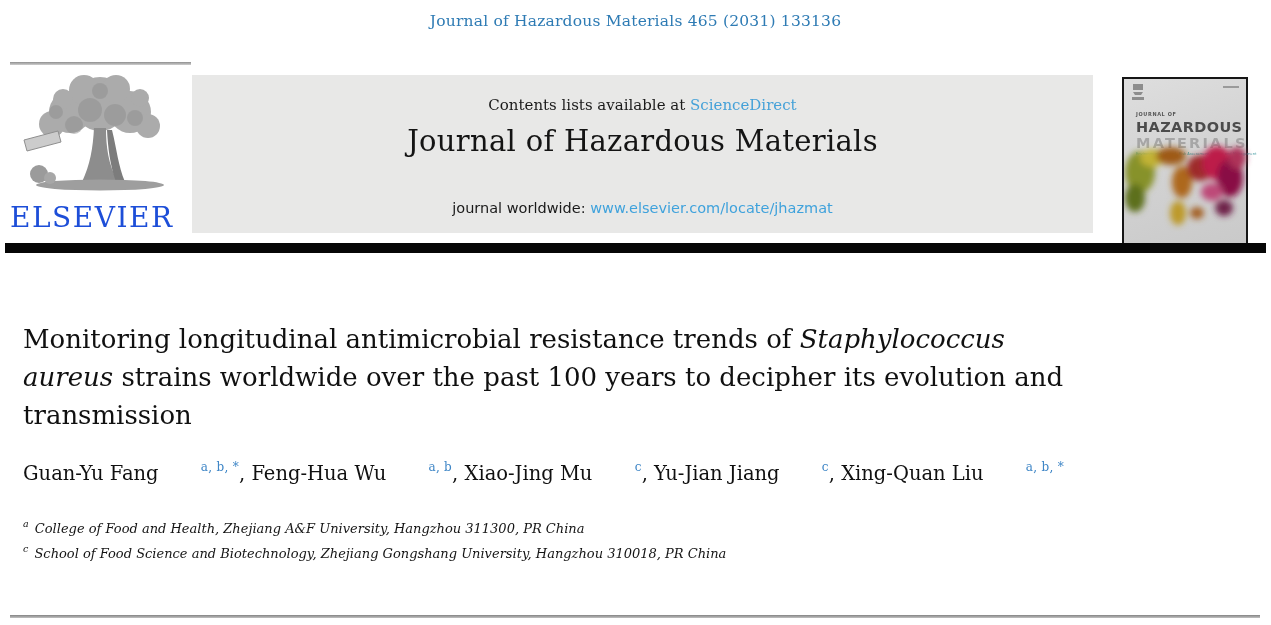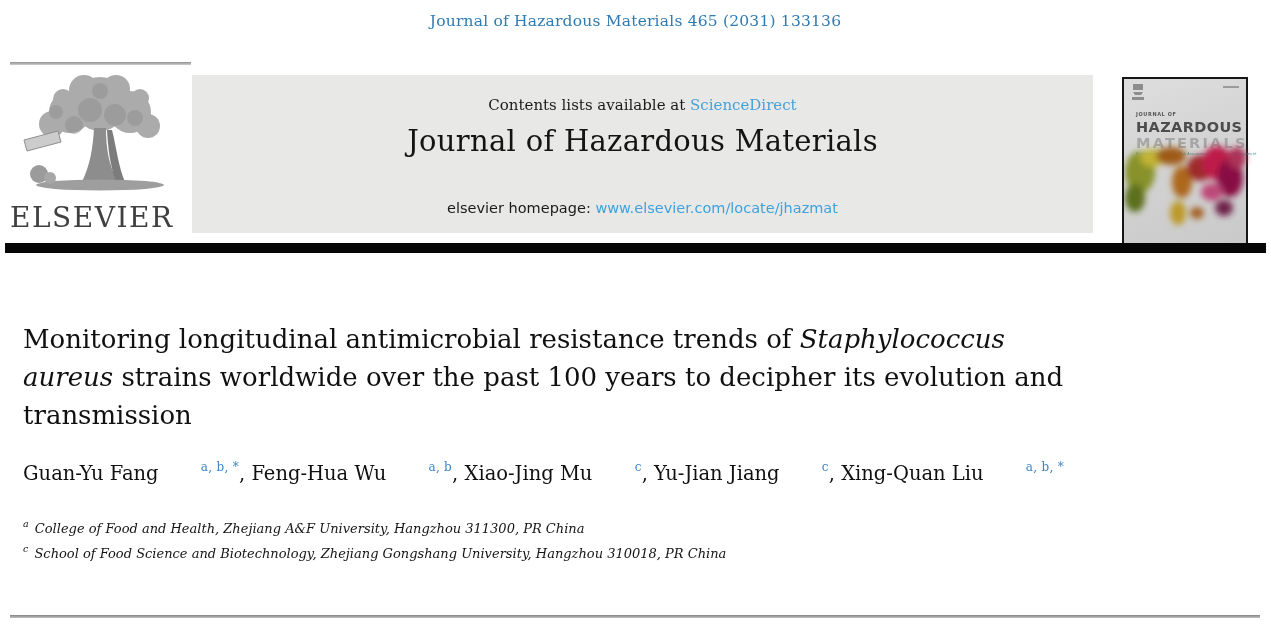--- a/index.html
+++ b/index.html
@@ -9,21 +9,21 @@
   
   .citation{position:absolute;top:12px;left:0;width:100%;text-align:center;
             font-size:15.5px;color:#2e7bb4;letter-spacing:.2px;}
 
   
   .elsevier-block{position:absolute;left:10px;top:60px;width:181px;height:174px;}
   .logo-top-rule{position:absolute;left:0;top:2px;width:181px;height:3px;
                  background:linear-gradient(#8f8f8f,#cfcfcf);}
   .tree-wrap{position:absolute;left:6px;top:8px;width:168px;height:132px;}
   .elsevier-wordmark{position:absolute;left:0;bottom:0;width:100%;text-align:left;
-                     font-size:28px;color:#404040;letter-spacing:1.5px;}
+                     font-size:28px;color:#1d4ed8;letter-spacing:1.5px;}
 
   
   .banner{position:absolute;left:192px;top:75px;width:901px;height:158px;background:#e8e8e7;
           text-align:center;}
   .contents-line{padding-top:21px;font-size:15px;color:#1a1a1a;}
   .sciencedirect{color:#45a1d8;text-decoration:none;}
   .journal-title{margin-top:10px;font-size:29px;color:#141414;letter-spacing:.3px;}
   .homepage-line{margin-top:42px;font-family:"DejaVu Sans",sans-serif;font-size:14.5px;color:#1a1a1a;}
   .homepage-link{color:#3fa2dc;text-decoration:none;}
 
@@ -103,21 +103,21 @@
     </div>
     <div class="elsevier-wordmark">ELSEVIER</div>
   </div>
 
   <div class="banner">
     <div class="contents-line">
       <span>Contents lists available at </span><a href="#" class="sciencedirect">ScienceDirect</a>
     </div>
     <div class="journal-title">Journal of Hazardous Materials</div>
     <div class="homepage-line">
-      <span>elsevier homepage: </span><a href="#" class="homepage-link">www.elsevier.com/locate/jhazmat</a>
+      <span>journal worldwide: </span><a href="#" class="homepage-link">www.elsevier.com/locate/jhazmat</a>
     </div>
   </div>
 
   <div class="cover">
     <div class="cover-mini-logo">
       <svg width="14" height="17" viewBox="0 0 14 17" aria-hidden="true">
         <rect x="2" y="0" width="10" height="6" fill="#8d8d8d"></rect>
         <path d="M2 8 L12 8 L10 11 L4 11 Z" fill="#8d8d8d"></path>
         <rect x="1" y="13" width="12" height="3" fill="#8d8d8d"></rect>
       </svg>

